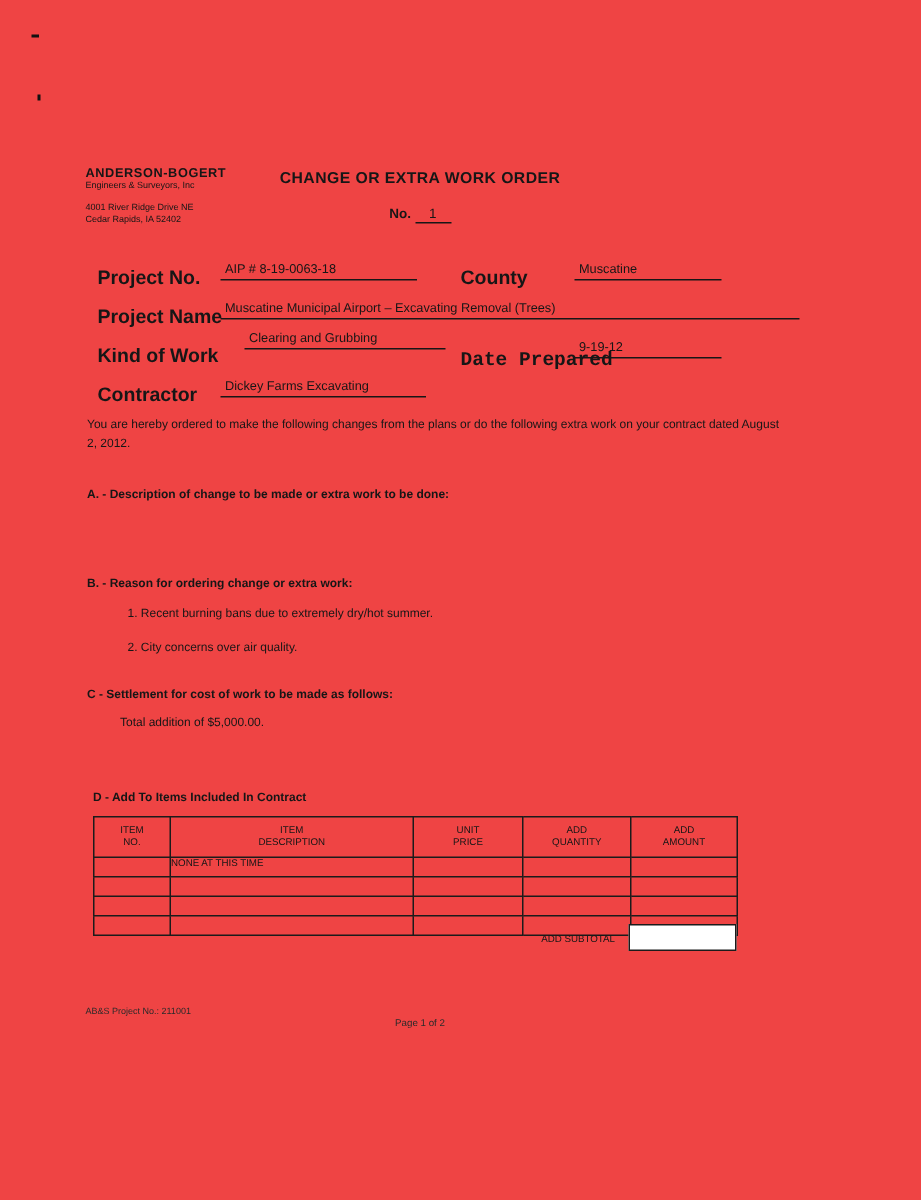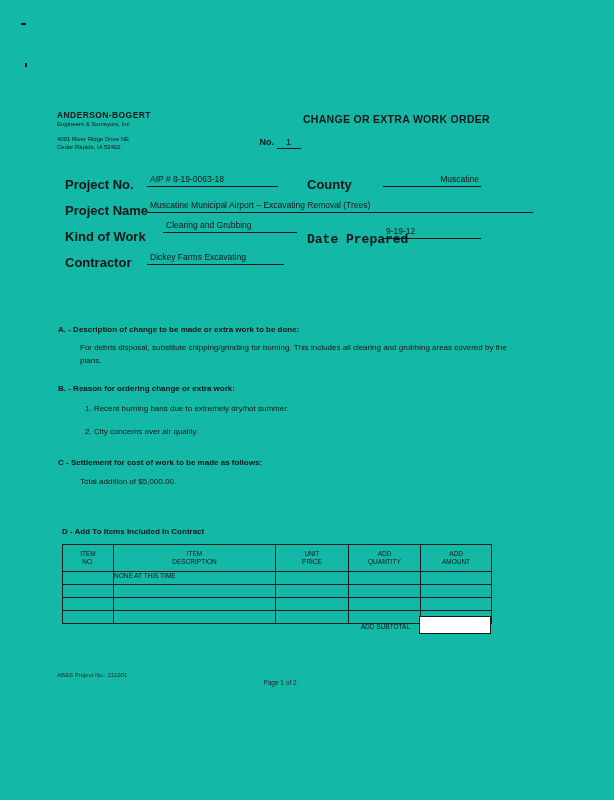--- a/index.html
+++ b/index.html
@@ -1,33 +1,33 @@
 <!DOCTYPE html>
 <html><head>
 <meta charset="utf-8">
 <style>
   html,body{margin:0;padding:0;background:#e8e8e8;}
   .page{
     position:relative;
     width:614px;height:800px;
-    background:#14b8a6;
+    background:#ef4444;
     font-family:"Liberation Sans", sans-serif;
     color:#161616;
     overflow:hidden;
     margin:0 auto;
   }
   .abs{position:absolute;}
   
   .artifact{background:#111;}
   
   .lh-name{font-size:8.5px;font-weight:bold;letter-spacing:.4px;}
   .lh-sub{font-size:6px;margin-top:1px;}
   .lh-addr{font-size:6px;line-height:8px;}
   
-  .doc-title{font-size:10.5px;font-weight:bold;letter-spacing:.3px;text-align:right;}
+  .doc-title{font-size:10.5px;font-weight:bold;letter-spacing:.3px;text-align:center;}
   .no-line{font-size:9px;font-weight:bold;text-align:center;}
   .no-value{display:inline-block;min-width:24px;border-bottom:1px solid #161616;
             font-weight:normal;text-align:center;padding-bottom:1px;}
   
   .f-label{font-size:13px;font-weight:bold;white-space:nowrap;}
   .f-value{font-size:8.5px;border-bottom:1px solid #161616;display:inline-block;
            padding:0 2px 2px 3px;white-space:nowrap;box-sizing:border-box;}
   
   .para{font-size:8px;line-height:13px;}
   .sec-head{font-size:8px;font-weight:bold;white-space:nowrap;}
@@ -69,36 +69,36 @@
 
   <div class="abs doc-title" style="left:70px;top:113px;width:420px;">CHANGE OR EXTRA WORK ORDER</div>
   <div class="abs no-line" style="left:70px;top:137px;width:420px;">
     <span>No.</span>
     <span class="no-value">1</span>
   </div>
 
   <div class="abs f-label" style="left:65px;top:177px;">Project No.</div>
   <div class="abs f-value" style="left:147px;top:174px;min-width:131px;">AIP # 8-19-0063-18</div>
   <div class="abs f-label" style="left:307px;top:177px;">County</div>
-  <div class="abs f-value" style="left:383px;top:174px;min-width:98px;text-align:right;">Muscatine</div>
+  <div class="abs f-value" style="left:383px;top:174px;min-width:98px;">Muscatine</div>
 
   <div class="abs f-label" style="left:65px;top:203px;">Project Name</div>
   <div class="abs f-value" style="left:147px;top:200px;min-width:386px;">Muscatine Municipal Airport – Excavating Removal (Trees)</div>
 
   <div class="abs f-label" style="left:65px;top:229px;">Kind of Work</div>
   <div class="abs f-value" style="left:147px;top:220px;min-width:134px;margin-left:16px;">Clearing and Grubbing</div>
   <div class="abs f-label" style="left:307px;top:232px;font-family:Liberation Mono, monospace;">Date Prepared</div>
   <div class="abs f-value" style="left:383px;top:226px;min-width:98px;">9-19-12</div>
 
   <div class="abs f-label" style="left:65px;top:255px;">Contractor</div>
   <div class="abs f-value" style="left:147px;top:252px;min-width:137px;">Dickey Farms Excavating</div>
 
+  <div class="abs para" style="left:58px;top:276px;width:470px;">You are hereby ordered to make the following changes from the plans or do the following extra work on your contract dated August 2, 2012.</div>
 
   <div class="abs sec-head" style="left:58px;top:325px;">A. - Description of change to be made or extra work to be done:</div>
-  <div class="abs sec-body" style="left:80px;top:341px;width:440px;">For debris disposal, substitute chipping/grinding for burning.  This includes all clearing and grubbing areas covered by the plans.</div>
 
   <div class="abs sec-head" style="left:58px;top:384px;">B. - Reason for ordering change or extra work:</div>
   <div class="abs list-item" style="left:85px;top:404px;">1.  Recent burning bans due to extremely dry/hot summer.</div>
   <div class="abs list-item" style="left:85px;top:427px;">2.  City concerns over air quality.</div>
 
   <div class="abs sec-head" style="left:58px;top:458px;">C - Settlement for cost of work to be made as follows:</div>
   <div class="abs sec-body" style="left:80px;top:475px;">Total addition of $5,000.00.</div>
 
   <div class="abs sec-head" style="left:62px;top:527px;">D - Add To Items Included In Contract</div>
 

